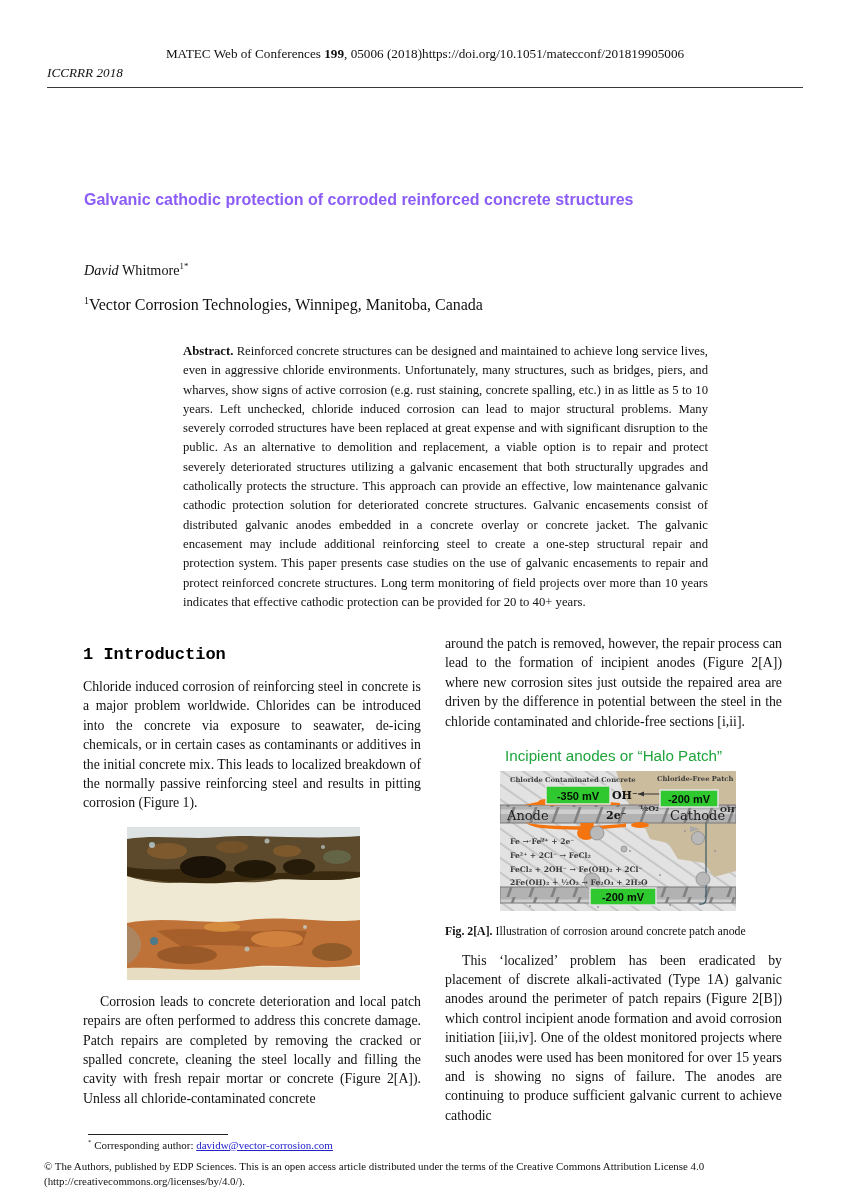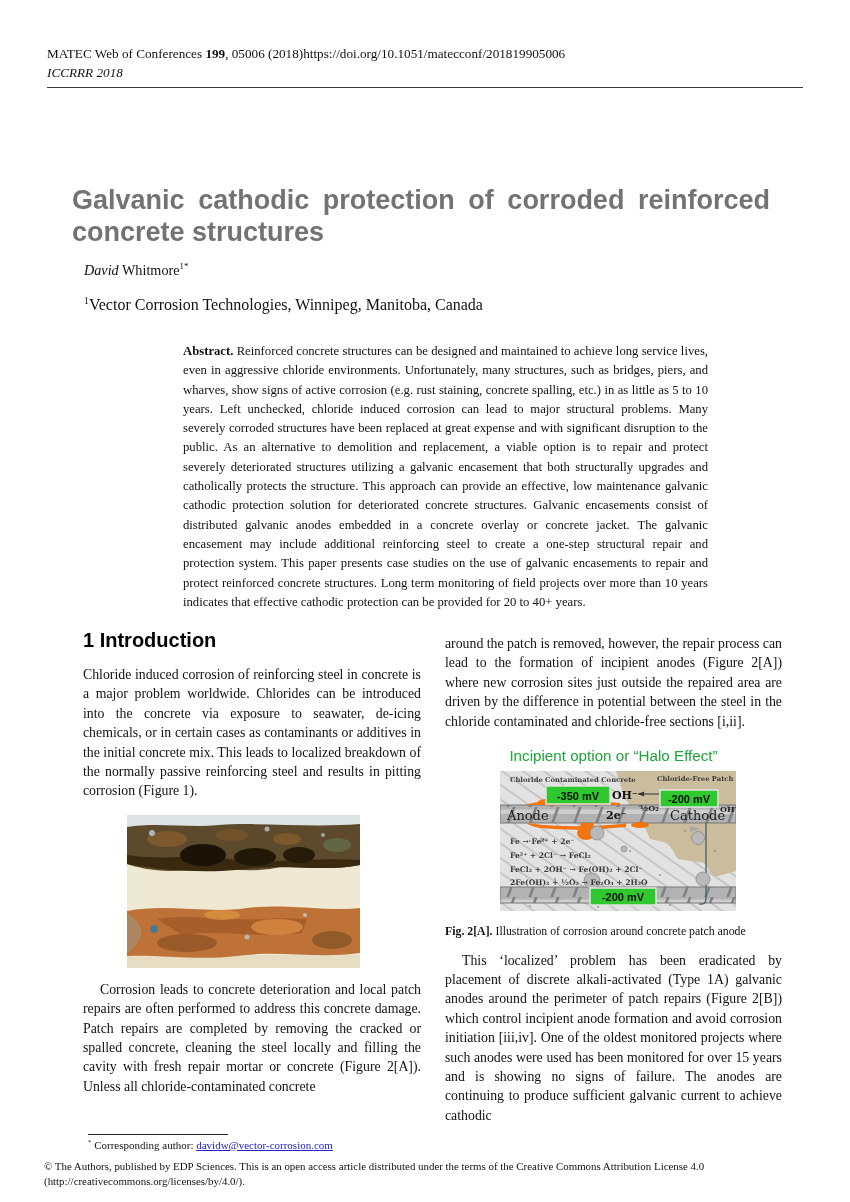--- a/index.html
+++ b/index.html
@@ -1,39 +1,39 @@
 <!DOCTYPE html>
 <html><head>
 <meta charset="utf-8">
 <style>
   html,body{margin:0;padding:0;background:#fff;}
   .page{position:relative;width:850px;height:1202px;background:#fff;border-right:1px solid #e9e9e9;
         font-family:"Liberation Serif", serif;color:#111;overflow:hidden;}
   
   .hdr{position:absolute;left:47px;top:46px;width:756px;}
-  .hdr-row{display:flex;justify-content:flex-start;font-size:13.2px;}
+  .hdr-row{display:flex;justify-content:center;font-size:13.2px;}
   .hdr-conf{font-style:italic;font-size:13.2px;margin-top:3px;}
   .hdr-rule{border:none;border-top:1.2px solid #3a3a3a;margin:6px 0 0 0;}
   b.vol{font-weight:bold;}
   
-  .title{position:absolute;left:72px;top:184px;width:698px;font-family:"Liberation Sans",sans-serif;
-         font-weight:700;font-size:27px;line-height:32px;text-align:justify;color:#737373;}
+  .title{position:absolute;left:84px;top:184px;width:698px;font-family:"Liberation Sans",sans-serif;
+         font-weight:700;font-size:16px;line-height:32px;text-align:justify;color:#8b5cf6;}
   .byline{position:absolute;left:84px;top:262px;font-size:14.2px;}
   .byline em{font-style:italic;text-align:right;}
   sup{font-size:0.62em;vertical-align:super;line-height:0;}
   .affil{position:absolute;left:84px;top:296px;font-size:16px;}
   
   .abstract{position:absolute;left:183px;top:342px;width:525px;font-size:12.7px;line-height:19.3px;
             text-align:justify;}
   .abstract .lbl{font-weight:bold;}
   
   .col{position:absolute;top:629px;width:338px;}
   .col-left{left:83px;}
   .col-right{left:445px;top:634px;width:337px;}
-  h2.sec{font-family:Liberation Sans, sans-serif;font-size:20px;margin:0 0 13px 0;color:#000;}
+  h2.sec{font-family:Liberation Mono, monospace;font-size:17px;margin:16px 0 13px 0;color:#000;}
   p.body{font-size:13.8px;line-height:19.4px;text-align:justify;margin:0;}
   p.indent{text-indent:17px;margin-top:12px;}
   .caption{font-size:11.8px;line-height:15.5px;text-align:justify;margin-top:11px;}
   .caption .lbl{font-weight:bold;}
   .fig1-wrap{margin:14px 0 0 44px;width:233px;height:153px;}
   .fig2-head{margin-top:16px;text-align:center;font-family:"Liberation Sans",sans-serif;
              font-size:15.2px;color:#1ea43a;}
   .fig2-wrap{margin:7px 0 0 42px;width:236px;height:140px;padding-left:13px;}
   svg{display:block;}
   
@@ -107,21 +107,21 @@
       </svg>
     </div>
 
 
     <p class="body indent">Corrosion leads to concrete deterioration and local patch repairs are often performed to address this concrete damage. Patch repairs are completed by removing the cracked or spalled concrete, cleaning the steel locally and filling the cavity with fresh repair mortar or concrete (Figure 2[A]). Unless all chloride-contaminated concrete</p>
   </div>
 
   <div class="col col-right">
     <p class="body">around the patch is removed, however, the repair process can lead to the formation of incipient anodes (Figure 2[A]) where new corrosion sites just outside the repaired area are driven by the difference in potential between the steel in the chloride contaminated and chloride-free sections [i,ii].</p>
 
-    <div class="fig2-head">Incipient option or “Halo Effect”</div>
+    <div class="fig2-head">Incipient anodes or “Halo Patch”</div>
 
     <div class="fig2-wrap">
       <svg width="236" height="140" viewBox="0 0 236 140">
         <defs>
           <pattern id="hatch" width="12" height="12" patternUnits="userSpaceOnUse" patternTransform="rotate(-55)">
             <rect width="12" height="12" fill="#e2e2e2"></rect>
             <line x1="0" y1="0" x2="0" y2="12" stroke="#c3c3c3" stroke-width="3.5"></line>
           </pattern>
           <pattern id="ribs" width="22" height="18" patternUnits="userSpaceOnUse">
             <rect width="22" height="18" fill="#b2b2b2"></rect>

